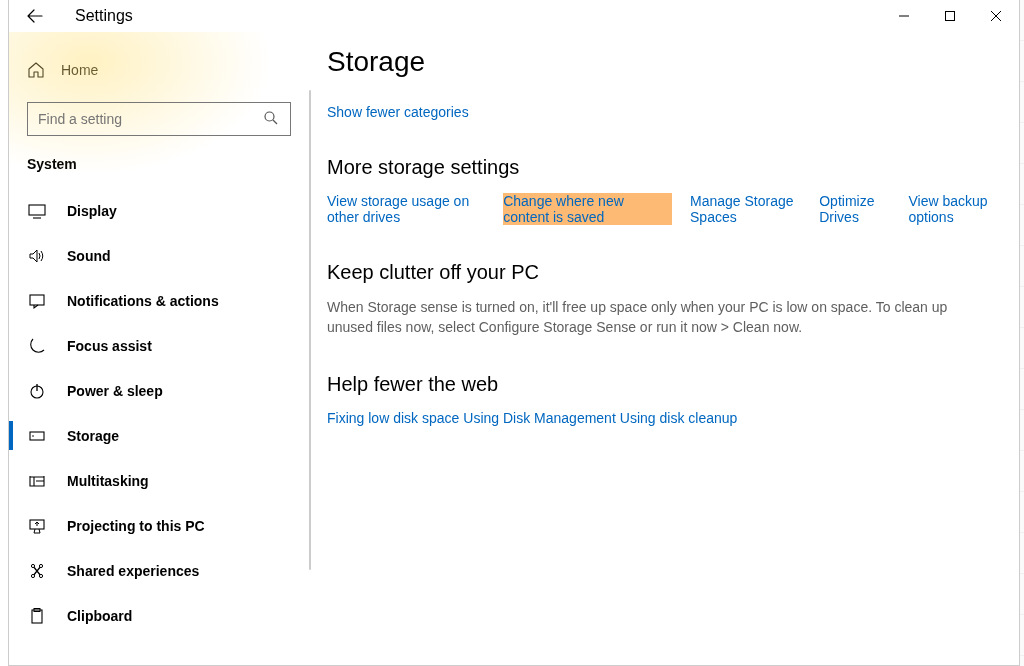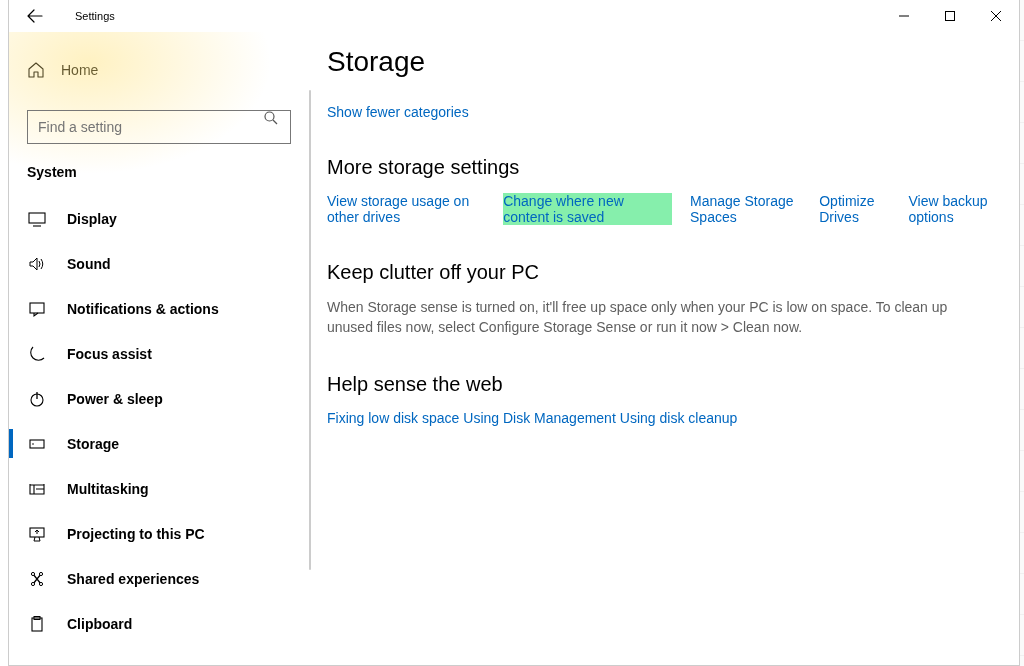--- a/index.html
+++ b/index.html
@@ -31,21 +31,21 @@
     padding-left: 14px;
     position: relative;
   }
   .titlebar .back {
     width: 24px; height: 24px;
     display: flex; align-items: center; justify-content: center;
     margin-right: 28px;
     cursor: pointer;
   }
   .titlebar .title {
-    font-size: 11px;
+    font-size: 16px;
     color: #000;
   }
   .win-controls {
     position: absolute;
     right: 0; top: 0;
     display: flex;
     height: 32px;
   }
   .win-controls .ctrl {
     width: 46px; height: 32px;
@@ -85,21 +85,20 @@
   }
   .search {
     width: 100%;
     height: 34px;
     border: 1px solid #777;
     background: transparent;
     padding: 0 36px 0 10px;
     font-size: 14px;
     color: #555;
     outline: none;
-    margin-top: 8px;
   }
   .search-wrap { position: relative; }
   .search-icon {
     position: absolute;
     right: 30px; top: 20px;
     pointer-events: none;
   }
   .category {
     font-weight: 600;
     font-size: 14px;
@@ -151,21 +150,21 @@
     font-size: 28px;
     margin: 0 0 26px 0;
   }
   .link {
     color: #0067c0;
     font-size: 14px;
     cursor: pointer;
     display: inline-block;
   }
   .link.hl {
-    background: #86efac;
+    background: #fdba74;
     padding: 0 6px 0 0;
   }
   h2.section {
     font-weight: 500;
     font-size: 20px;
     margin: 36px 0 14px 0;
   }
   .links-col { display:flex; flex-direction:row; gap:18px; align-items:flex-start; }
   .links-col.tight { gap:4px; }
   p.desc {
@@ -357,21 +356,21 @@
         <span class="link">View storage usage on other drives</span>
         <span class="link hl">Change where new content is saved</span>
         <span class="link">Manage Storage Spaces</span>
         <span class="link">Optimize Drives</span>
         <span class="link">View backup options</span>
       </div>
 
       <h2 class="section sep-top">Keep clutter off your PC</h2>
       <p class="desc">When Storage sense is turned on, it'll free up space only when your PC is low on space. To clean up unused files now, select Configure Storage Sense or run it now &gt; Clean now.</p>
 
-      <h2 class="section sep-top">Help sense the web</h2>
+      <h2 class="section sep-top">Help fewer the web</h2>
       <div class="links-col tight">
         <span class="link">Fixing low disk space</span>
         <span class="link">Using Disk Management</span>
         <span class="link">Using disk cleanup</span>
       </div>
     </div>
 
   </div>
 </div>
 

